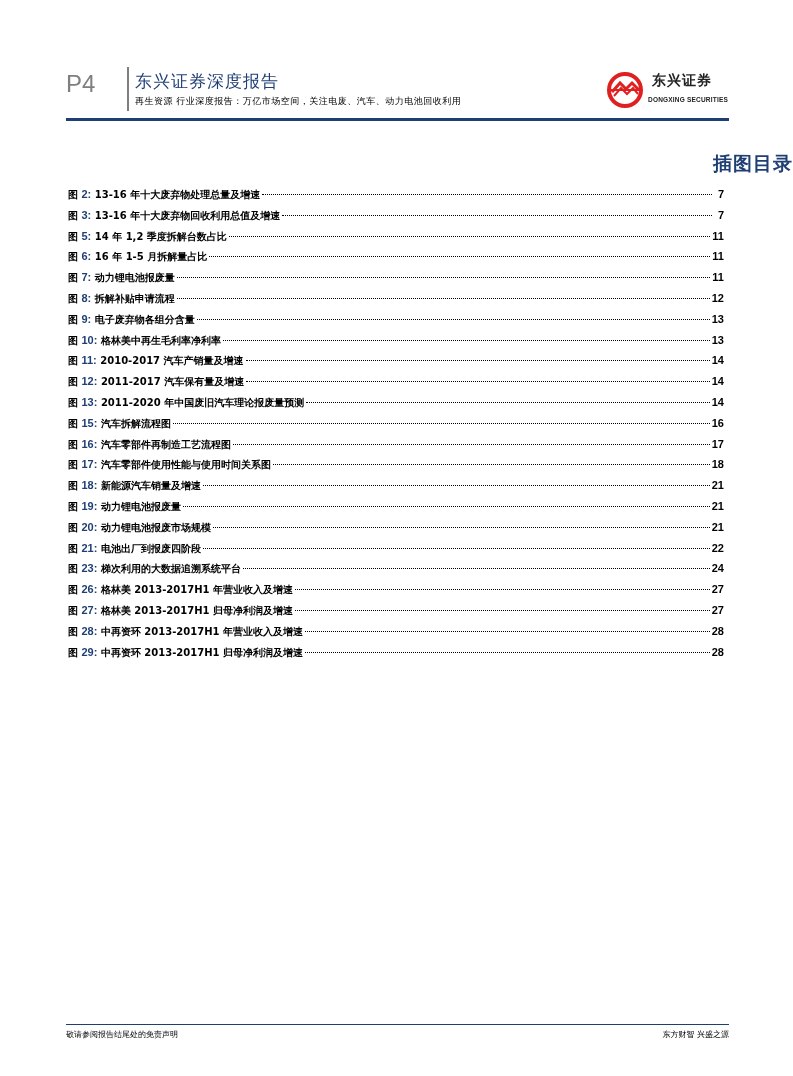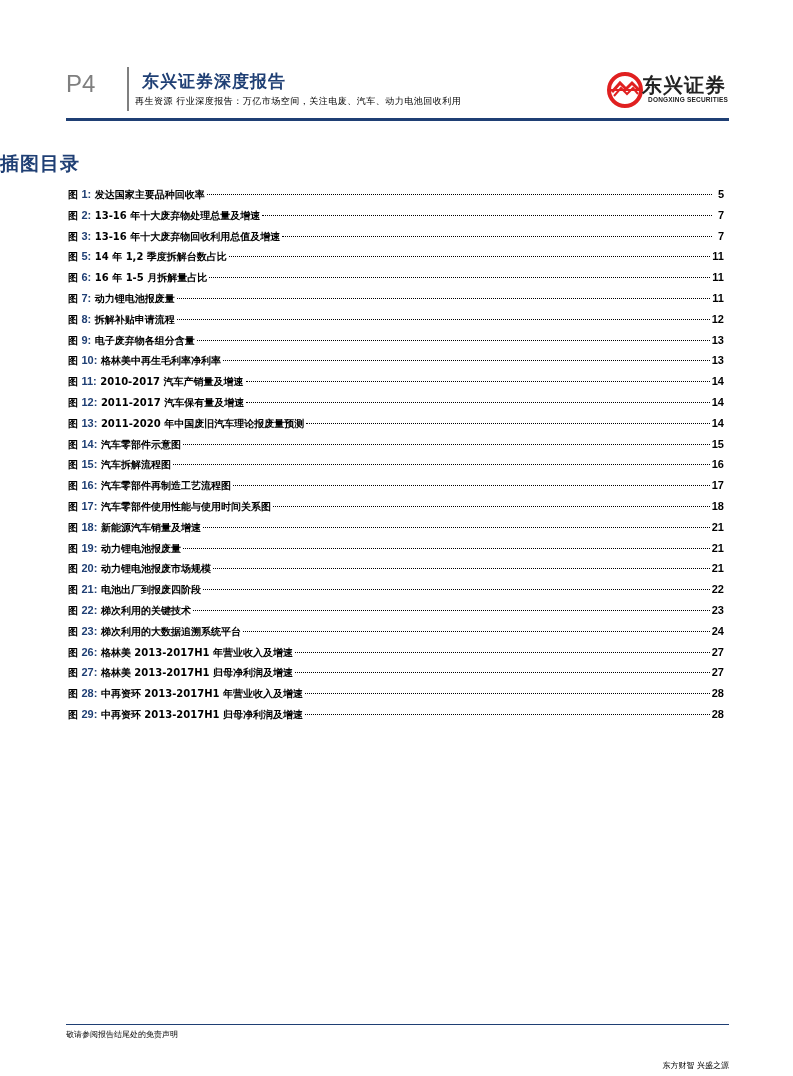--- a/index.html
+++ b/index.html
@@ -1,37 +1,37 @@
 <!DOCTYPE html>
 <html><head>
 <meta charset="utf-8">
 <style>
   html, body { margin: 0; padding: 0; background: #ffffff; }
   body { width: 793px; height: 1076px; position: relative; overflow: hidden; font-family: "Liberation Sans", "DejaVu Sans", sans-serif; color: #000; }
   .page-num { position: absolute; left: 66px; top: 70px; font-size: 24px; color: #7f7f7f; font-family: "Liberation Sans", sans-serif; }
   .vbar { position: absolute; left: 127px; top: 67px; width: 2px; height: 44px; background: #7f7f7f; }
-  .brand-title { position: absolute; left: 142px; top: 70px; font-size: 17px; font-weight: bold; color: #1f3f74; letter-spacing: 1px; font-family: "DejaVu Sans", sans-serif; }
+  .brand-title { position: absolute; left: 135px; top: 70px; font-size: 17px; font-weight: normal; color: #1f3f74; letter-spacing: 1px; font-family: "DejaVu Sans", sans-serif; }
   .subtitle { position: absolute; left: 135px; top: 95px; font-size: 9px; color: #000; font-family: "DejaVu Serif", serif; letter-spacing: 0.5px; }
   .logo { position: absolute; left: 606px; top: 70px; width: 140px; height: 40px; }
-  .logo .cn { position: absolute; left: 36px; top: 2px; font-size: 20px; font-weight: bold; color: #222; font-family: "DejaVu Sans", sans-serif; letter-spacing: 1px; }
+  .logo .cn { position: absolute; left: 46px; top: 2px; font-size: 14px; font-weight: bold; color: #222; font-family: "DejaVu Sans", sans-serif; letter-spacing: 1px; }
   .logo .en { position: absolute; left: 42px; top: 26px; font-size: 6.5px; font-weight: bold; color: #222; font-family: "Liberation Sans", sans-serif; letter-spacing: 0.2px; }
   .hrule { position: absolute; left: 66px; top: 118px; width: 663px; height: 3px; background: #1f3f74; }
-  .toc-title { position: absolute; left: 0; top: 151px; width: 793px; text-align: left; padding-left: 0; font-size: 19px; font-weight: bold; color: #1f3f74; font-family: "DejaVu Sans", sans-serif; letter-spacing: 1px; }
+  .toc-title { position: absolute; left: 0; top: 151px; width: 793px; text-align: right; padding-left: 0; font-size: 19px; font-weight: bold; color: #1f3f74; font-family: "DejaVu Sans", sans-serif; letter-spacing: 1px; }
   .toc-title span { display: inline-block; margin-left: 0; position: relative; left: 0; }
   .toc { position: absolute; left: 68px; top: 188px; width: 656px; }
   .toc-row { display: flex; align-items: baseline; height: 20.8px; font-size: 11px; font-weight: bold; }
   .toc-row .lbl { white-space: nowrap; font-family: "DejaVu Sans", sans-serif; font-size: 10px; }
   .toc-row .lbl .fig { color: #000; }
   .toc-row .lbl .num { font-family: "Liberation Sans", sans-serif; font-size: 11px; }
   .toc-row .lbl .num-blue { color: #1f3f74; }
   .toc-row .dots { flex: 1; border-bottom: 1px dotted #000; margin: 0 2px; transform: translateY(-3px); }
   .toc-row .pg { font-family: "Liberation Sans", sans-serif; font-size: 11px; min-width: 10px; text-align: right; }
   .frule { position: absolute; left: 66px; top: 1024px; width: 663px; height: 1px; background: #1f3f74; }
   .footer-left { position: absolute; left: 66px; top: 1029px; font-size: 8px; font-family: "DejaVu Serif", serif; }
-  .footer-right { position: absolute; right: 64px; top: 1029px; font-size: 8px; font-family: "DejaVu Serif", serif; margin-top: 31px; }
+  .footer-right { position: absolute; right: 64px; top: 1029px; font-size: 8px; font-family: "DejaVu Serif", serif; }
 </style>
 </head>
 <body>
 
 <div class="page-num">P4</div>
 <div class="vbar"></div>
 <div class="brand-title">东兴证券深度报告</div>
 <div class="subtitle">再生资源 行业深度报告：万亿市场空间，关注电废、汽车、动力电池回收利用</div>
 
 <div class="logo">
@@ -43,25 +43,20 @@
   </svg>
   <div class="cn">东兴证券</div>
   <div class="en">DONGXING SECURITIES</div>
 </div>
 
 <div class="hrule"></div>
 
 <div class="toc-title"><span>插图目录</span></div>
 
 <div class="toc" id="toc">
-    <div class="toc-row">
-      <span class="lbl"><span class="fig">图</span> <span class="num num-blue">1:</span> <span class="ttl">发达国家主要品种回收率</span></span>
-      <span class="dots"></span>
-      <span class="pg">5</span>
-    </div>
     <div class="toc-row">
       <span class="lbl"><span class="fig">图</span> <span class="num num-blue">2:</span> <span class="ttl">13-16 年十大废弃物处理总量及增速</span></span>
       <span class="dots"></span>
       <span class="pg">7</span>
     </div>
     <div class="toc-row">
       <span class="lbl"><span class="fig">图</span> <span class="num num-blue">3:</span> <span class="ttl">13-16 年十大废弃物回收利用总值及增速</span></span>
       <span class="dots"></span>
       <span class="pg">7</span>
     </div>
@@ -104,25 +99,20 @@
       <span class="lbl"><span class="fig">图</span> <span class="num num-blue">12:</span> <span class="ttl">2011-2017 汽车保有量及增速</span></span>
       <span class="dots"></span>
       <span class="pg">14</span>
     </div>
     <div class="toc-row">
       <span class="lbl"><span class="fig">图</span> <span class="num num-blue">13:</span> <span class="ttl">2011-2020 年中国废旧汽车理论报废量预测</span></span>
       <span class="dots"></span>
       <span class="pg">14</span>
     </div>
     <div class="toc-row">
-      <span class="lbl"><span class="fig">图</span> <span class="num num-blue">14:</span> <span class="ttl">汽车零部件示意图</span></span>
-      <span class="dots"></span>
-      <span class="pg">15</span>
-    </div>
-    <div class="toc-row">
       <span class="lbl"><span class="fig">图</span> <span class="num num-blue">15:</span> <span class="ttl">汽车拆解流程图</span></span>
       <span class="dots"></span>
       <span class="pg">16</span>
     </div>
     <div class="toc-row">
       <span class="lbl"><span class="fig">图</span> <span class="num num-blue">16:</span> <span class="ttl">汽车零部件再制造工艺流程图</span></span>
       <span class="dots"></span>
       <span class="pg">17</span>
     </div>
     <div class="toc-row">
@@ -144,25 +134,20 @@
       <span class="lbl"><span class="fig">图</span> <span class="num num-blue">20:</span> <span class="ttl">动力锂电池报废市场规模</span></span>
       <span class="dots"></span>
       <span class="pg">21</span>
     </div>
     <div class="toc-row">
       <span class="lbl"><span class="fig">图</span> <span class="num num-blue">21:</span> <span class="ttl">电池出厂到报废四阶段</span></span>
       <span class="dots"></span>
       <span class="pg">22</span>
     </div>
     <div class="toc-row">
-      <span class="lbl"><span class="fig">图</span> <span class="num num-blue">22:</span> <span class="ttl">梯次利用的关键技术</span></span>
-      <span class="dots"></span>
-      <span class="pg">23</span>
-    </div>
-    <div class="toc-row">
       <span class="lbl"><span class="fig">图</span> <span class="num num-blue">23:</span> <span class="ttl">梯次利用的大数据追溯系统平台</span></span>
       <span class="dots"></span>
       <span class="pg">24</span>
     </div>
     <div class="toc-row">
       <span class="lbl"><span class="fig">图</span> <span class="num num-blue">26:</span> <span class="ttl">格林美 2013-2017H1 年营业收入及增速</span></span>
       <span class="dots"></span>
       <span class="pg">27</span>
     </div>
     <div class="toc-row">

